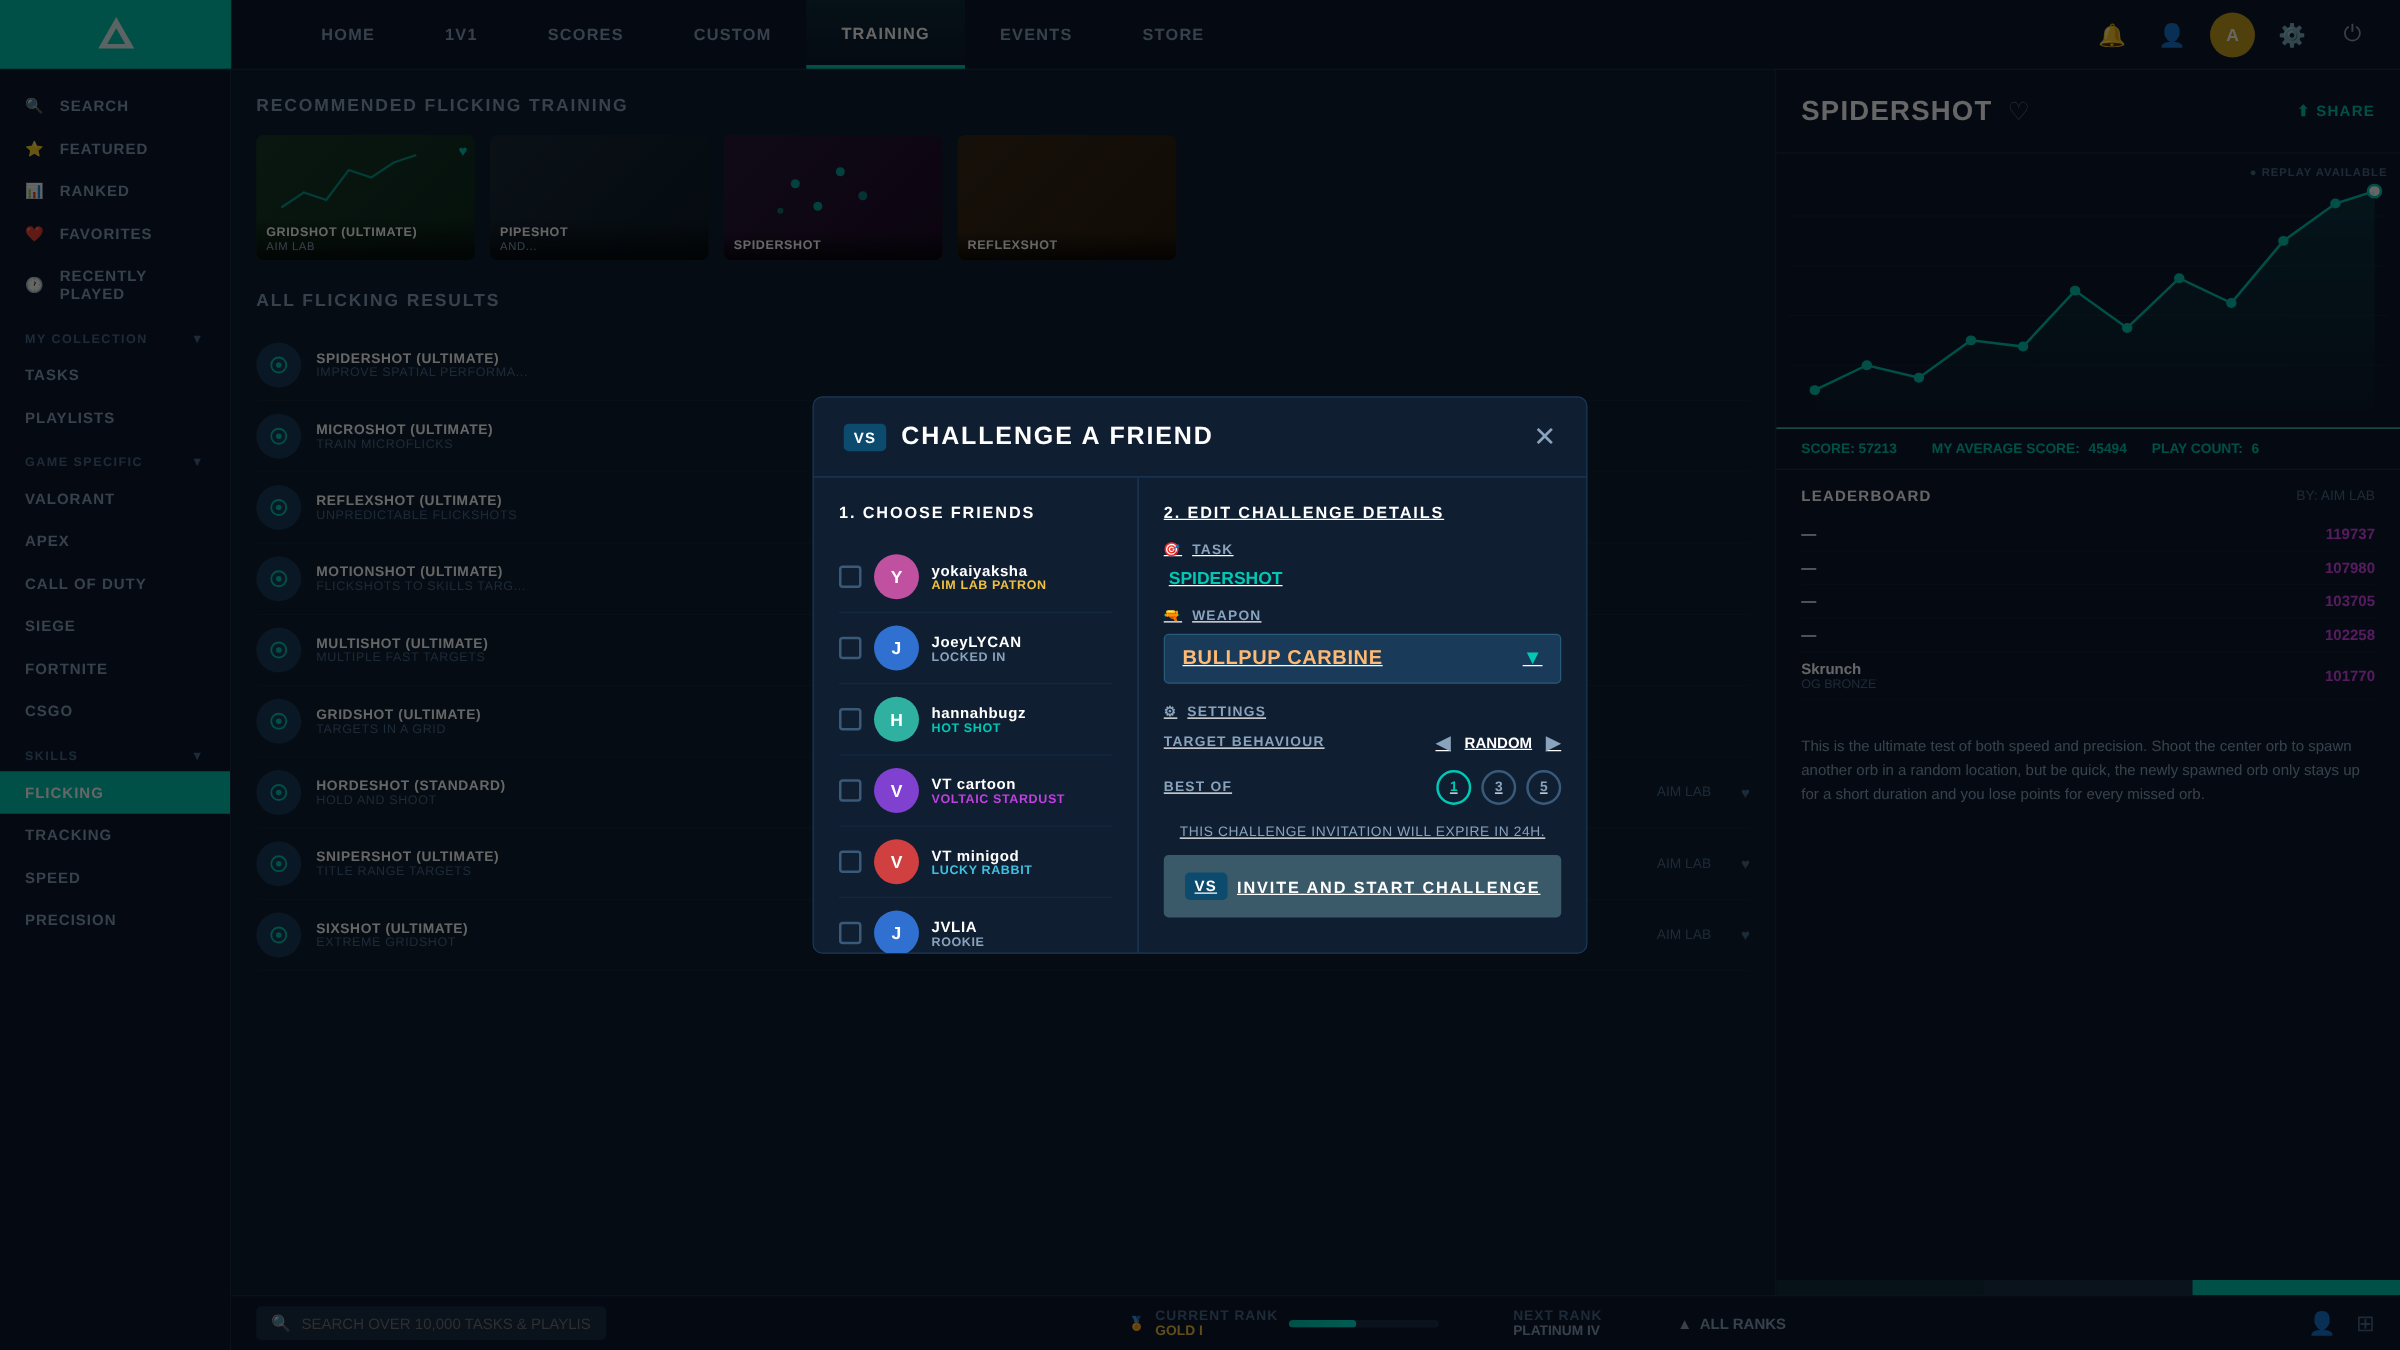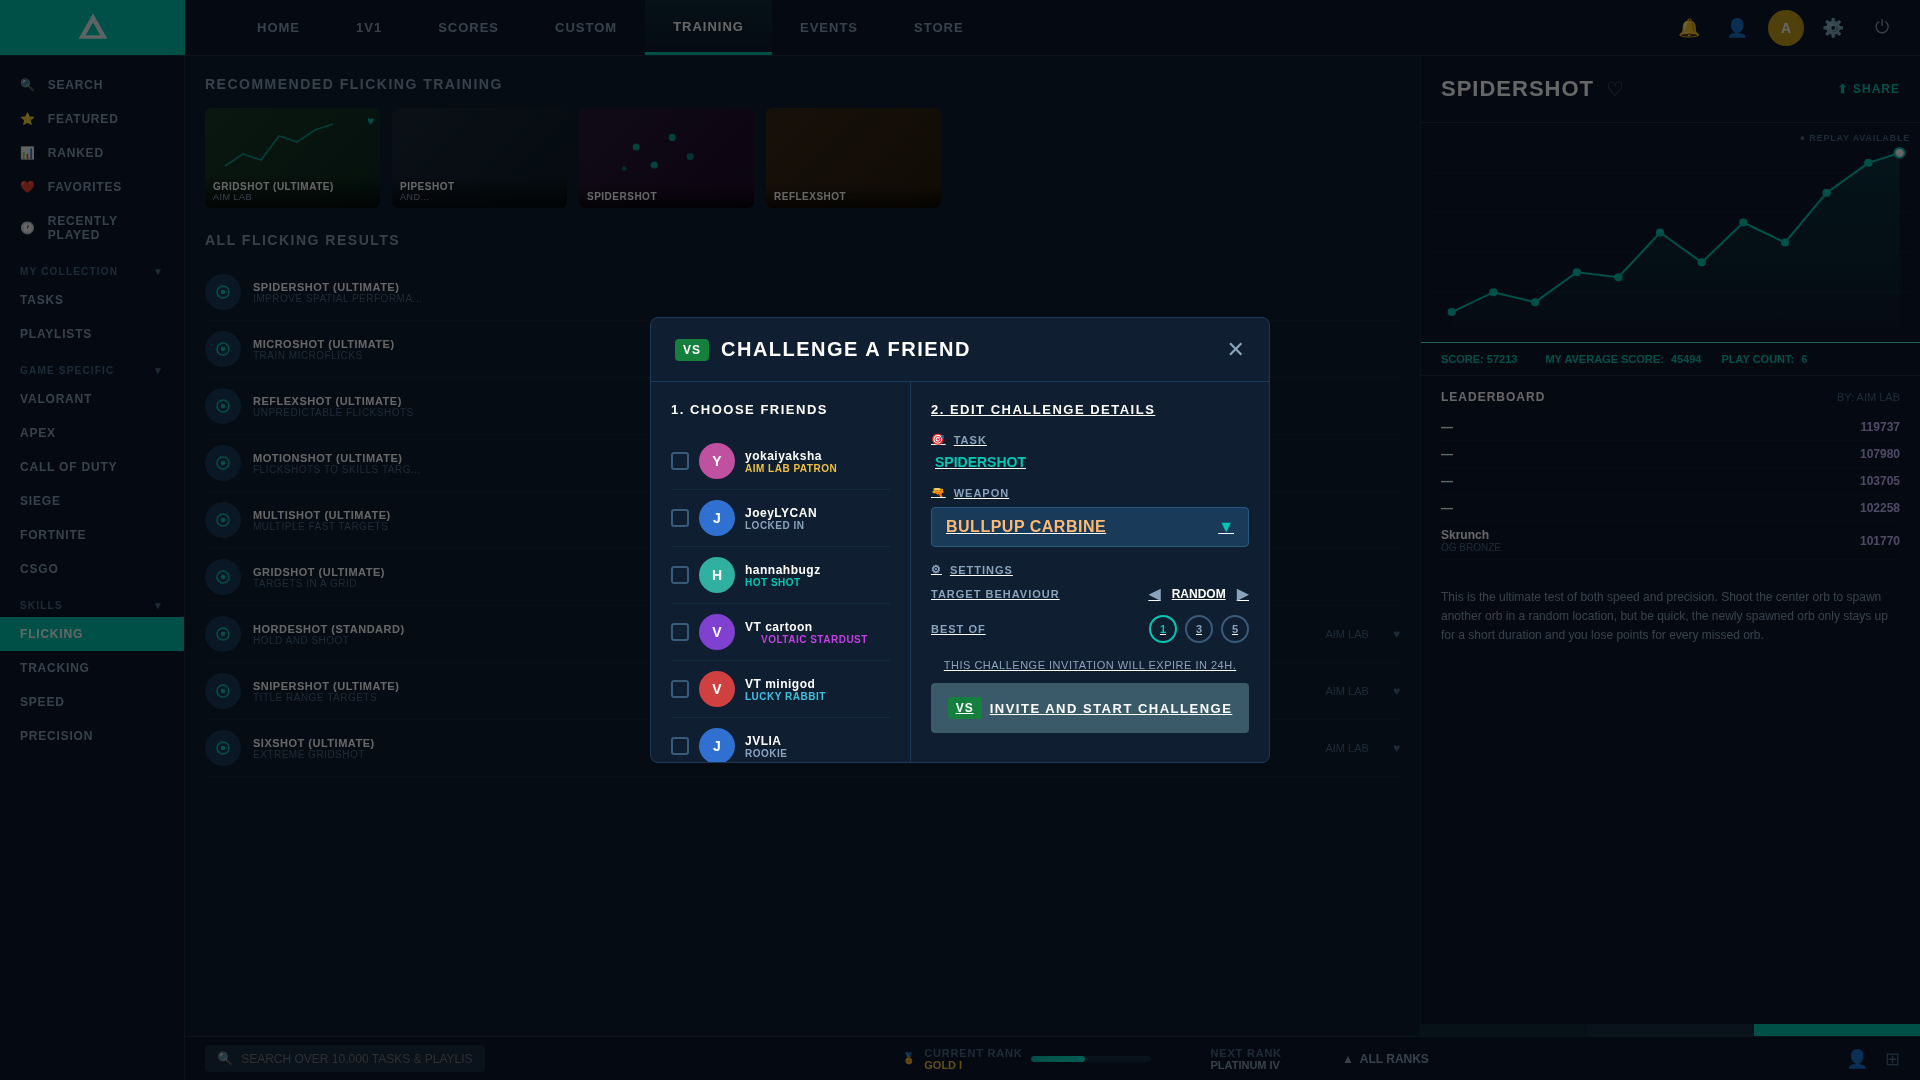--- a/index.html
+++ b/index.html
@@ -346,21 +346,21 @@
     }
     .lb-row {
       display: flex;
       align-items: center;
       justify-content: space-between;
       padding: 6px 0;
       border-bottom: 1px solid rgba(26,45,69,0.4);
       font-size: 12px;
     }
     .lb-name { color: #fff; font-weight: 600; }
-    .lb-score { color: #c4b5fd; font-weight: 700; }
+    .lb-score { color: #d946ef; font-weight: 700; }
 
     .score-stats {
       display: flex;
       gap: 20px;
       padding: 10px 20px;
       border-bottom: 1px solid #1a2d45;
       font-size: 11px;
     }
     .stat-item { color: #4a6a8a; }
     .stat-item span { color: #00c8b4; font-weight: 700; }
@@ -513,21 +513,21 @@
       position: relative;
     }
     .modal-header {
       display: flex;
       align-items: center;
       gap: 12px;
       padding: 20px 24px;
       border-bottom: 1px solid #1a3a5a;
     }
     .vs-badge {
-      background: #15803d;
+      background: #0c4a6e;
       color: #fff;
       font-size: 12px;
       font-weight: 900;
       padding: 4px 8px;
       border-radius: 4px;
       letter-spacing: 1px;
     }
     .modal-title {
       font-size: 20px;
       font-weight: 700;
@@ -605,21 +605,21 @@
       letter-spacing: 0.5px;
     }
     .friend-badge {
       font-size: 10px;
       font-weight: 700;
       letter-spacing: 0.5px;
     }
     .badge-patron { color: #f0c040; }
     .badge-locked { color: #8aa3bc; }
     .badge-hotshot { color: #00c8b4; }
-    .badge-voltaic { color: #c040e0; margin-left: 16px; }
+    .badge-voltaic { color: #c040e0; }
     .badge-lucky { color: #40c0e0; }
     .badge-rookie { color: #8aa3bc; }
 
     
     .detail-label {
       font-size: 11px;
       font-weight: 700;
       color: #8aa3bc;
       letter-spacing: 1px;
       text-transform: uppercase;

